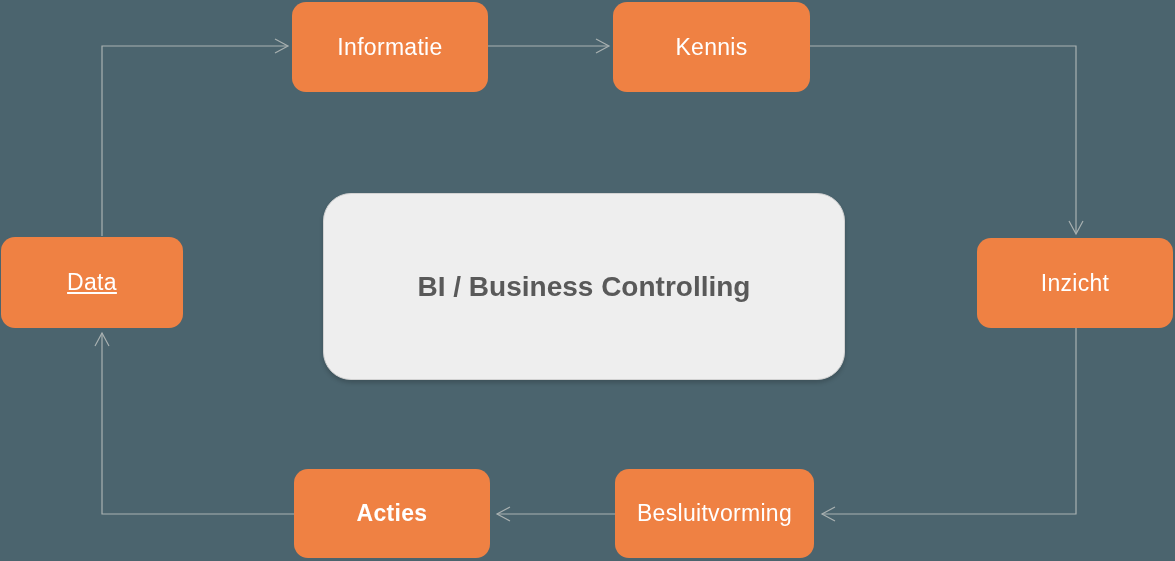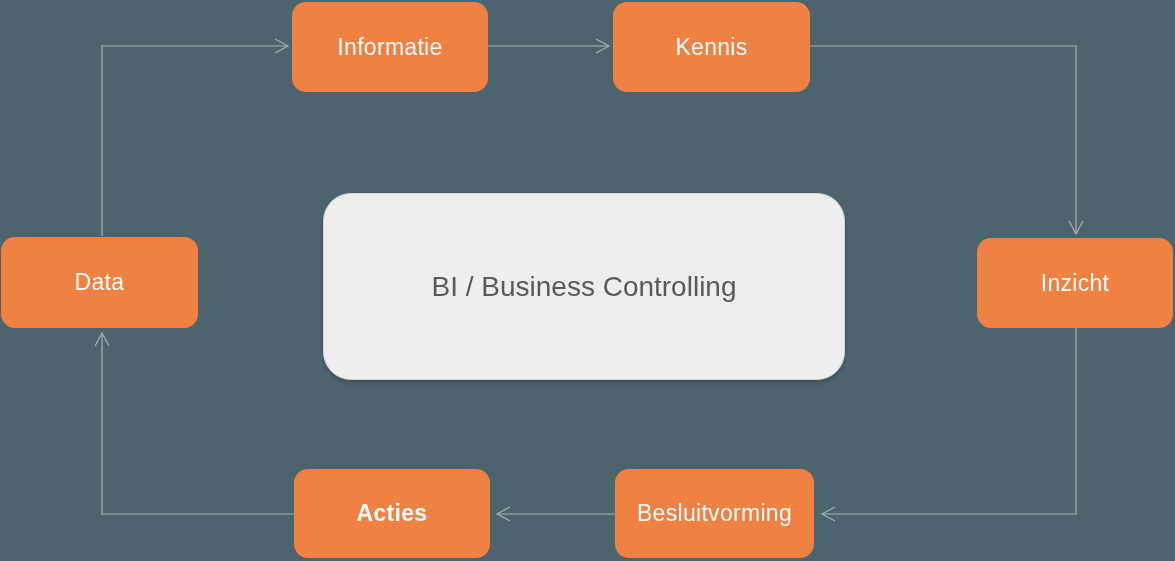--- a/index.html
+++ b/index.html
@@ -37,39 +37,40 @@
     position: absolute;
     display: flex;
     align-items: center;
     justify-content: center;
     background: var(--node-fill);
     color: var(--node-text);
     border-radius: 14px;
     font-size: 23px;
     letter-spacing: 0.3px;
   }
-  .node-data           { left: 1px;   top: 237px; width: 197px; height: 91px; }
+  .node-data           { left: 1px;   top: 237px; width: 182px; height: 91px; text-decoration: underline; }
   .node-informatie     { left: 292px; top: 2px;   width: 196px; height: 90px; }
   .node-kennis         { left: 613px; top: 2px;   width: 197px; height: 90px; }
   .node-inzicht        { left: 977px; top: 238px; width: 196px; height: 90px; }
   .node-acties         { left: 294px; top: 469px; width: 196px; height: 89px; font-weight: bold; }
   .node-besluitvorming { left: 615px; top: 469px; width: 199px; height: 89px; }
   .center-box {
     position: absolute;
     left: 323px; top: 193px;
     width: 522px; height: 187px;
     background: var(--center-fill);
     border: 1px solid #d2d2d2;
     border-radius: 28px;
     display: flex;
     align-items: center;
     justify-content: center;
     color: var(--center-text);
     font-size: 28px;
     box-shadow: 0 3px 4px rgba(0,0,0,0.18);
+    font-weight: bold;
   }
 </style>
 </head>
 <body>
 
 <div class="canvas">
 
   <svg class="connector-layer" viewBox="0 0 1175 561" xmlns="http://www.w3.org/2000/svg">
 
     <g>

